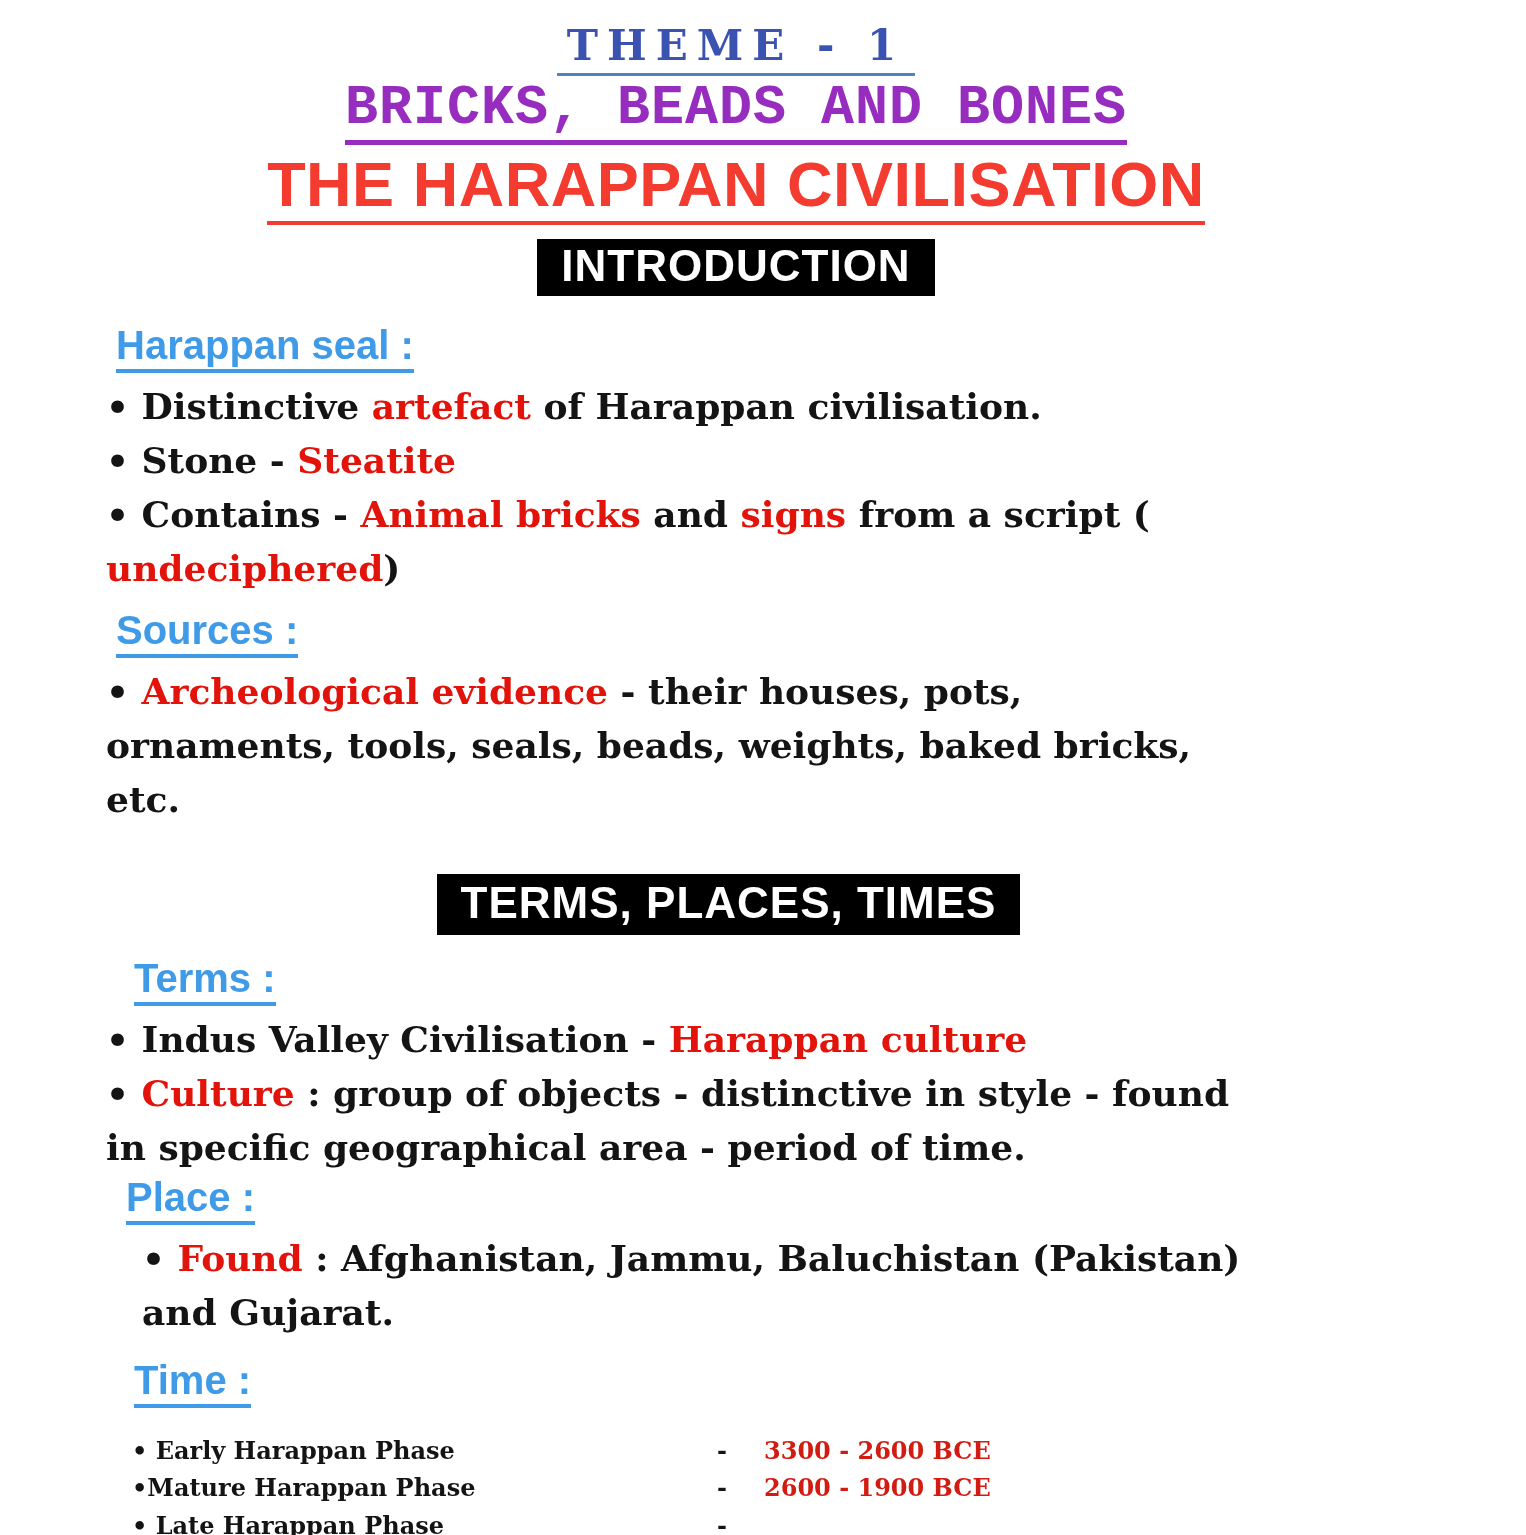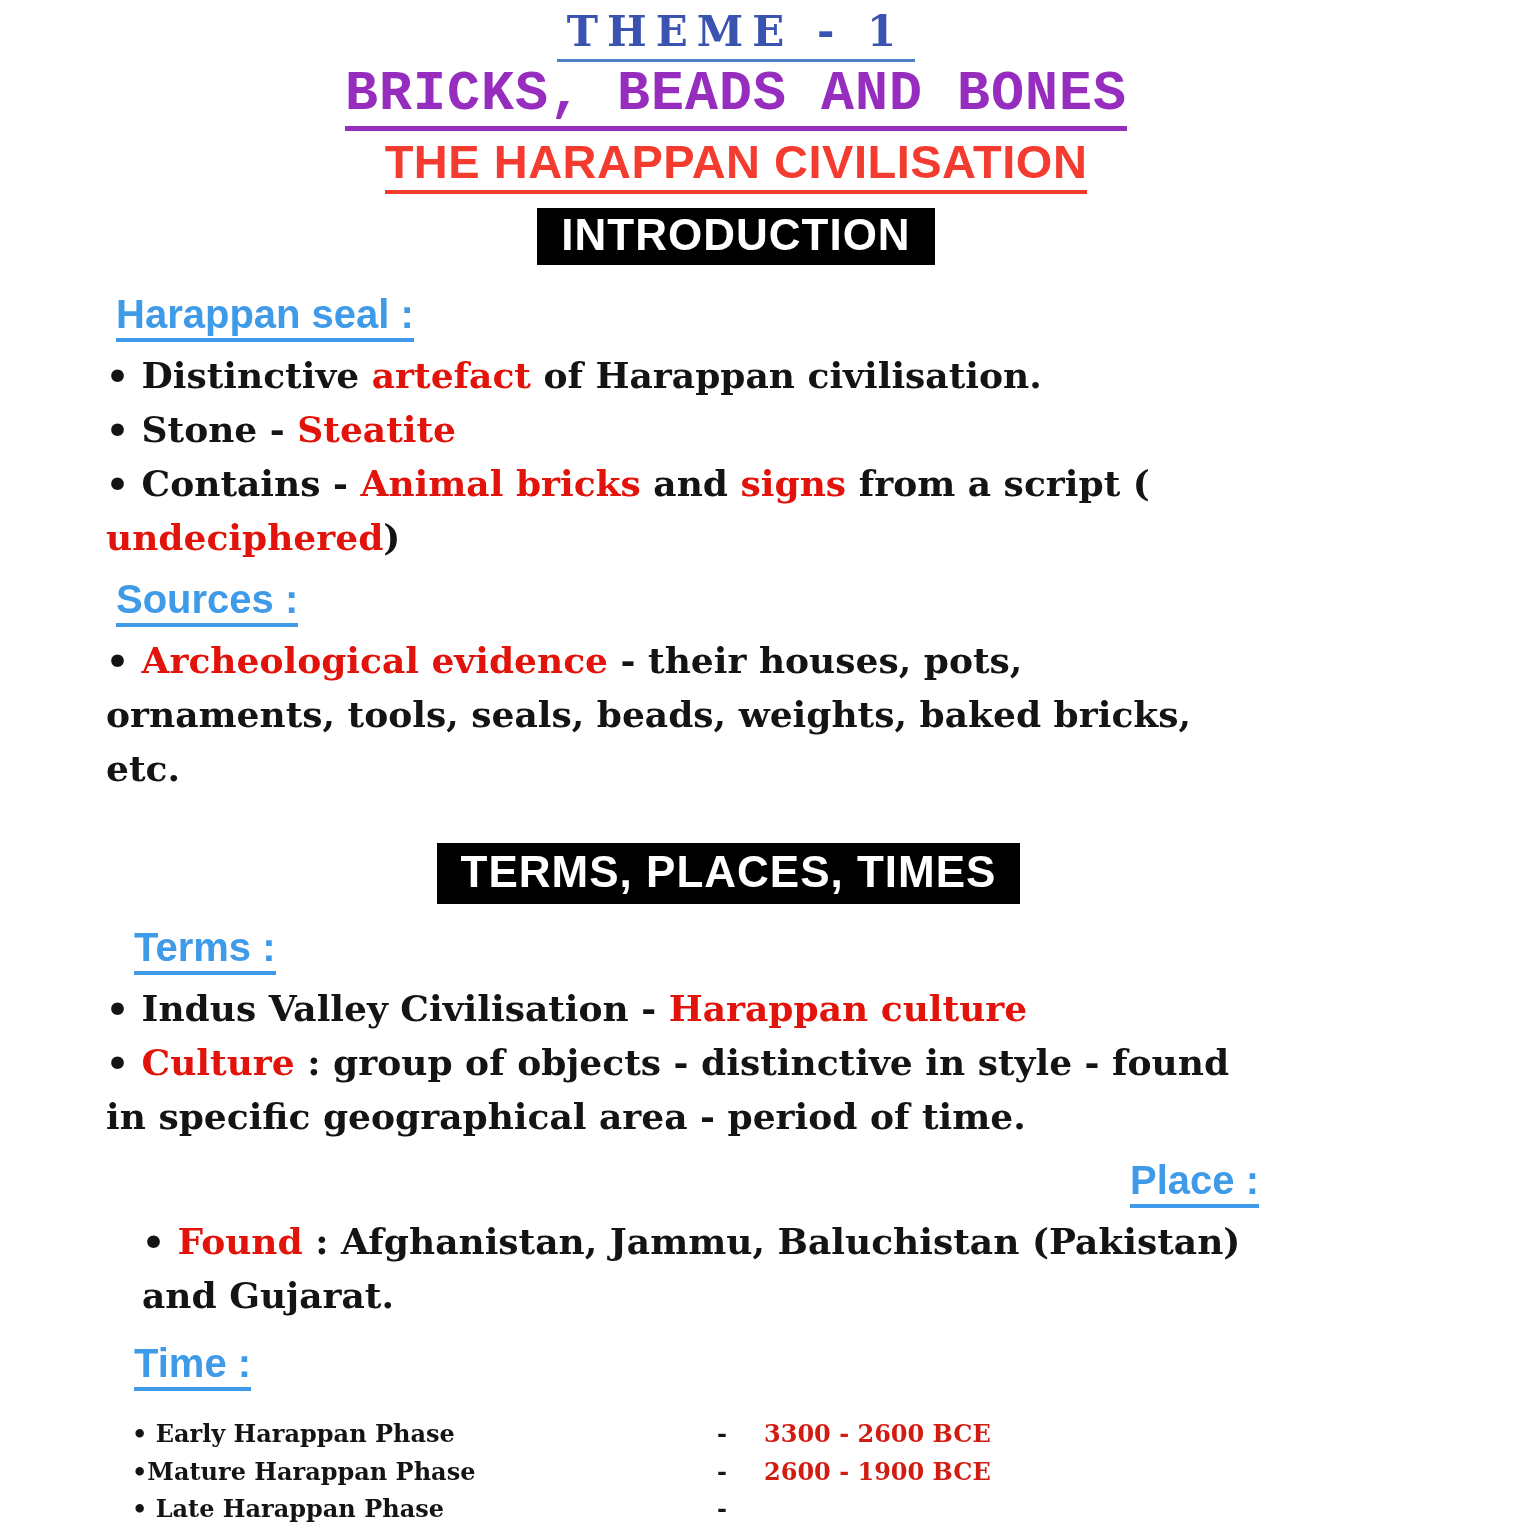--- a/index.html
+++ b/index.html
@@ -3,21 +3,21 @@
 <meta charset="utf-8">
 <style>
   html,body { margin:0; padding:0; background:#ffffff; }
   .page {
     position:relative;
     width:1277px;
     height:1535px;
     overflow:hidden;
     background:#ffffff;
     box-sizing:border-box;
-    padding-top:10px;
+    padding-top:24px;
     font-family:"DejaVu Serif", serif;
   }
 
   
   .header { text-align:center; padding-left:195px; }
   .title-line { line-height:1.05; }
   .theme-title {
     display:inline-block;
     font-family:"DejaVu Serif", serif;
     font-weight:bold;
@@ -36,21 +36,21 @@
     letter-spacing:1px;
     color:var(--title-purple);
     border-bottom:5px solid var(--title-purple);
     padding-bottom:2px;
   }
   .harappan-title {
     display:inline-block;
     margin-top:6px;
     font-family:"Liberation Sans", sans-serif;
     font-weight:bold;
-    font-size:47px;
+    font-size:63px;
     color:var(--title-red);
     border-bottom:4px solid var(--title-red);
     padding-bottom:4px;
     letter-spacing:0.5px;
   }
   .banner {
     display:inline-block;
     margin-top:14px;
     background:var(--banner-bg);
     color:var(--banner-text);
@@ -73,21 +73,21 @@
     line-height:1.15;
   }
   .subhead .u {
     display:inline-block;
     border-bottom:4px solid var(--heading-blue);
     padding-bottom:1px;
   }
   .mt-seal { margin-top:26px; margin-left:10px; }
   .mt-sources { margin-top:12px; margin-left:10px; }
   .mt-terms { margin-top:20px; margin-left:28px; }
-  .mt-place { margin-top:14px; margin-left:20px;text-align:right; }
+  .mt-place { margin-left:20px; }
   .mt-time { margin-top:18px; margin-left:28px; }
 
   .line {
     margin:0;
     font-family:"DejaVu Serif", serif;
     font-weight:bold;
     font-size:36px;
     line-height:1.5;
     color:var(--body-black);
   }

